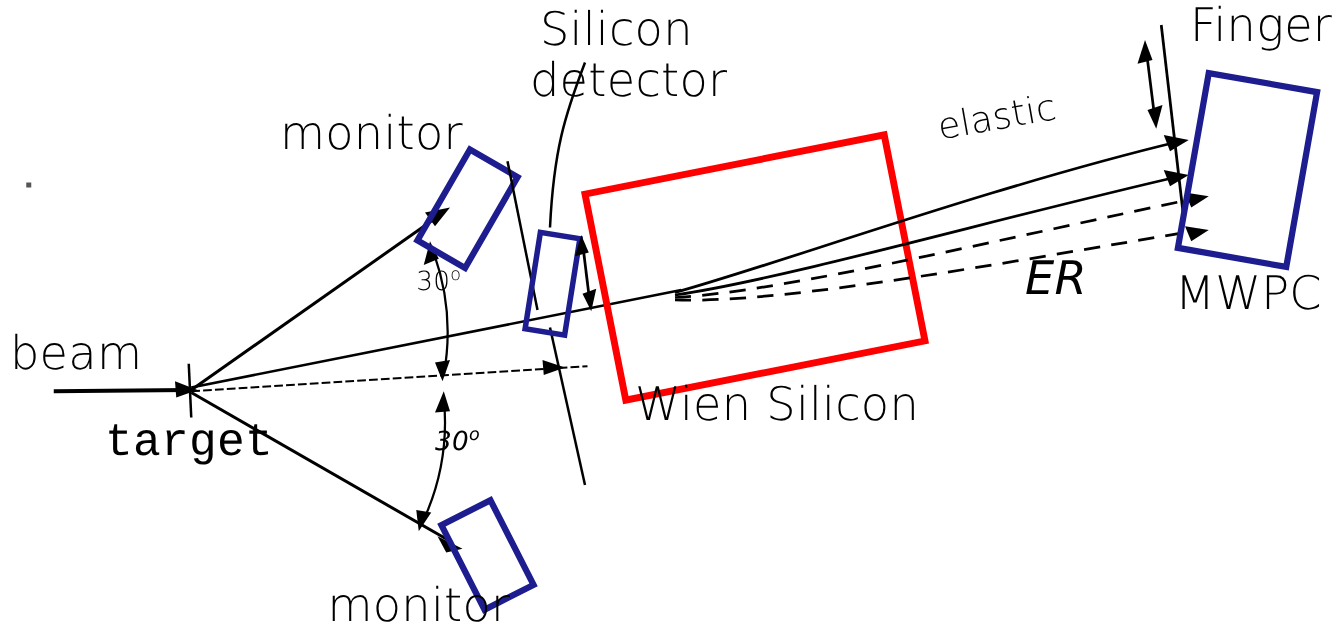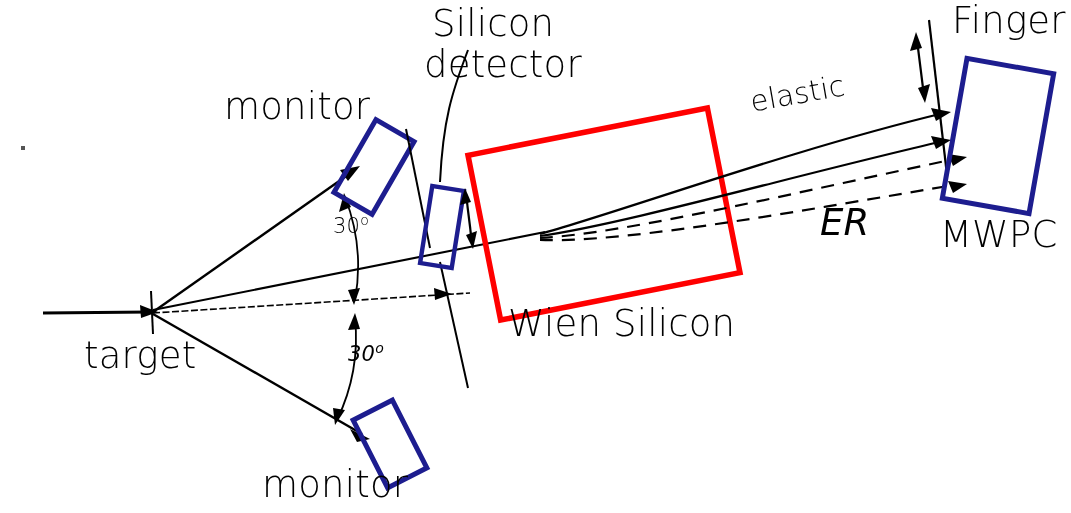--- a/index.html
+++ b/index.html
@@ -133,22 +133,23 @@
     <g>
       <rect x="-44" y="-71" width="88" height="142" transform="translate(998,136) rotate(10)" fill="none" stroke="#1d1d8f" stroke-width="5"></rect>
     </g>
 
     <g>
       <rect x="21" y="146" width="4" height="4" fill="#555"></rect>
     </g>
 
   </svg>
 
+  <div class="lbl lbl-big" style="left:8px;  top:264px;">beam</div>
 
-  <div class="lbl lbl-big" style="left:84px; top:337px;">target</div>
+  <div class="lbl lbl-big" style="left:84px; top:337px;font-family:Liberation Mono, monospace;">target</div>
 
   <div class="lbl lbl-big" style="left:224px; top:88px;">monitor</div>
 
   <div class="lbl lbl-big" style="left:262px; top:466px;">monitor</div>
 
   <div class="lbl lbl-big" style="left:432px; top:5px;">Silicon</div>
 
   <div class="lbl lbl-big" style="left:424px; top:46px;">detector</div>
 
   <div class="lbl lbl-ang" style="left:333px; top:213px;">

